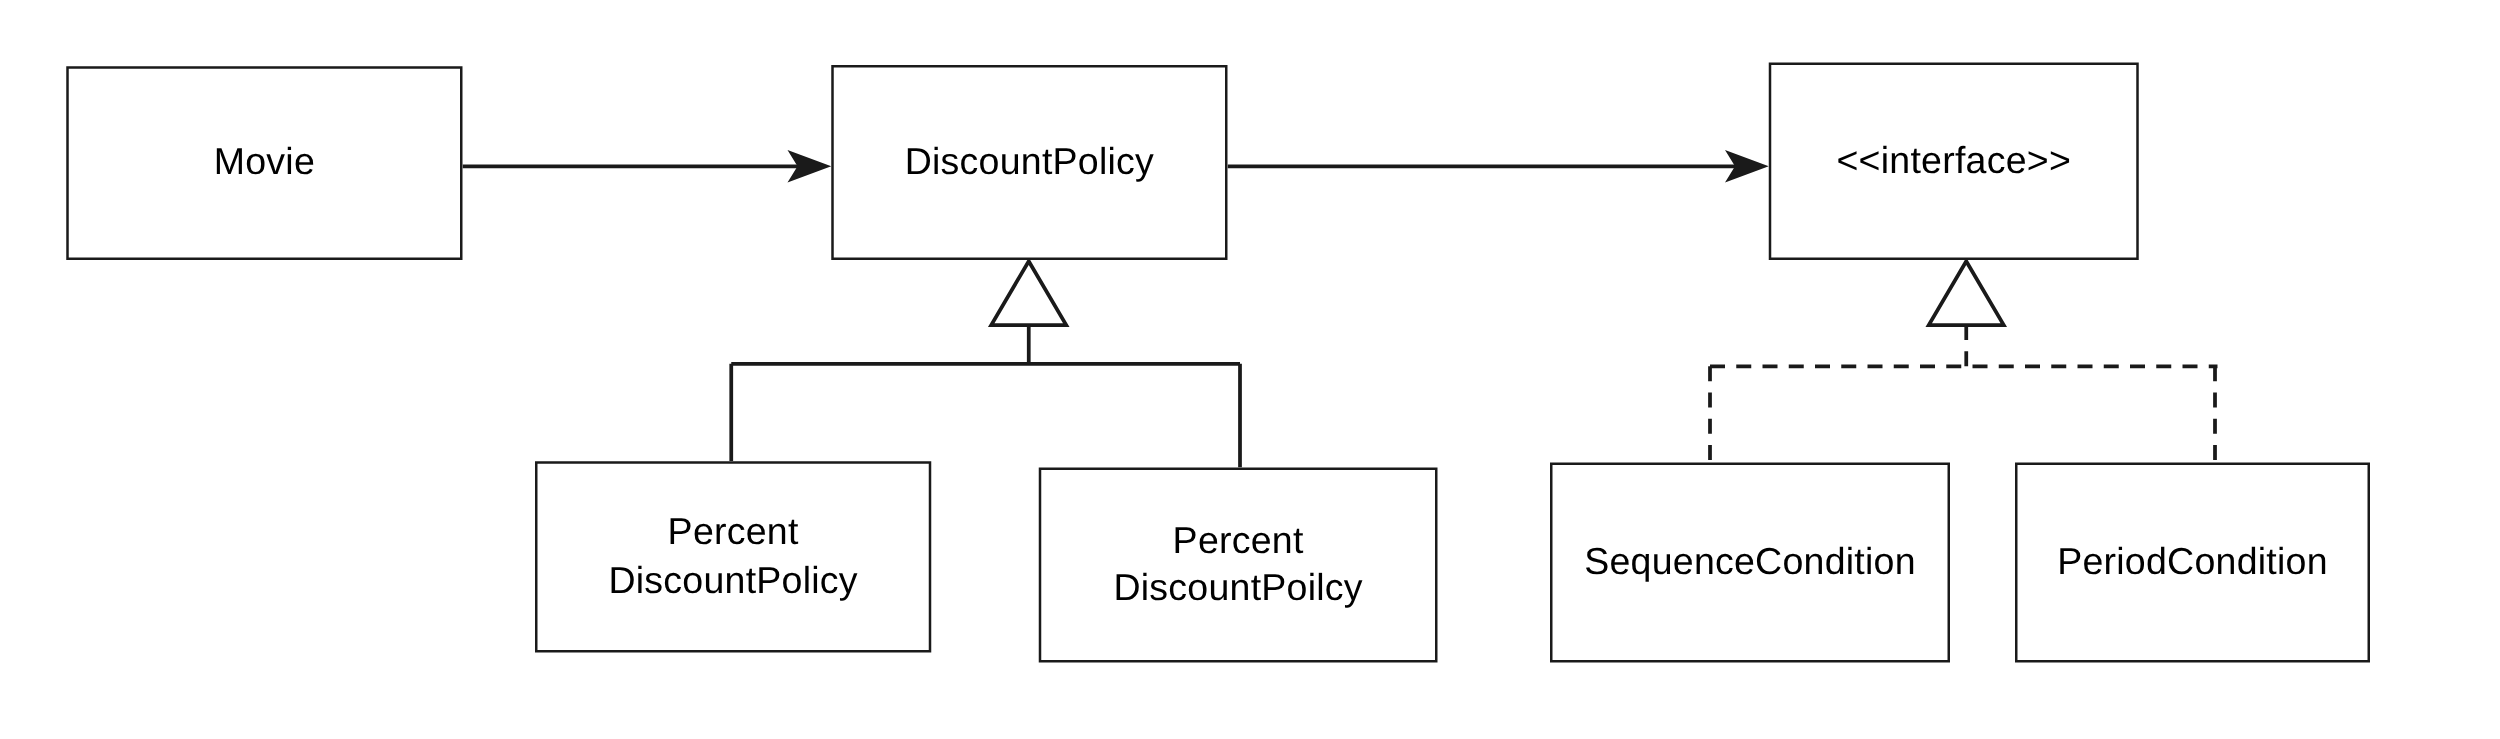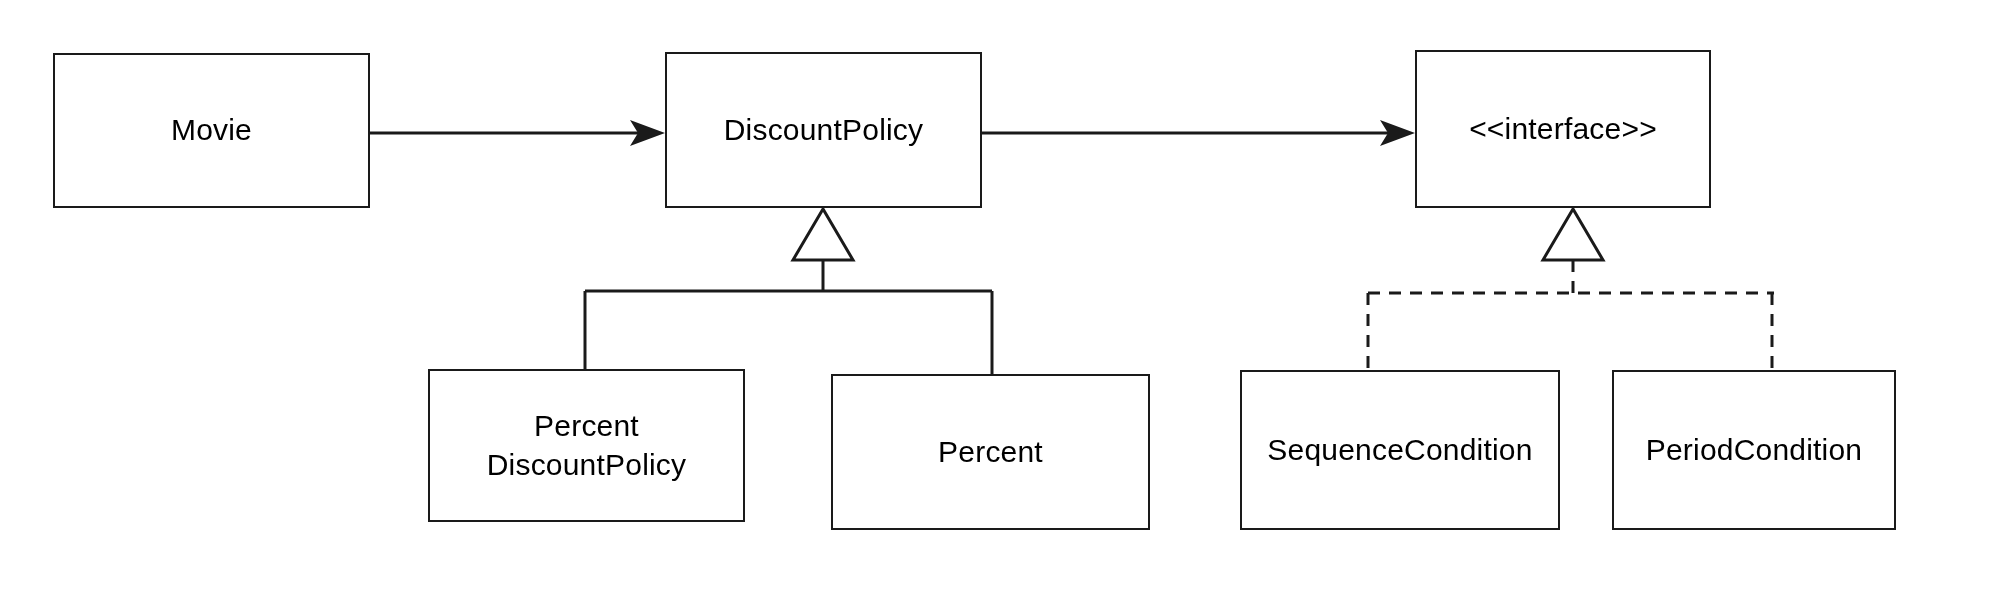--- a/index.html
+++ b/index.html
@@ -101,20 +101,21 @@
     <span class="stereo">&lt;&lt;interface&gt;&gt;</span>
   </div>
 
   <div class="uml-box" style="left:428px; top:369px; width:317px; height:153px;">
     <span class="l1">Percent</span>
     <span class="l2">DiscountPolicy</span>
   </div>
 
   <div class="uml-box" style="left:831px; top:374px; width:319px; height:156px;">
     <span class="l1">Percent</span>
+    <span class="l2">DiscountPoilcy</span>
   </div>
 
   <div class="uml-box" style="left:1240px; top:370px; width:320px; height:160px;">
     <span class="cname">SequenceCondition</span>
   </div>
 
   <div class="uml-box" style="left:1612px; top:370px; width:284px; height:160px;">
     <span class="cname">PeriodCondition</span>
   </div>
 

